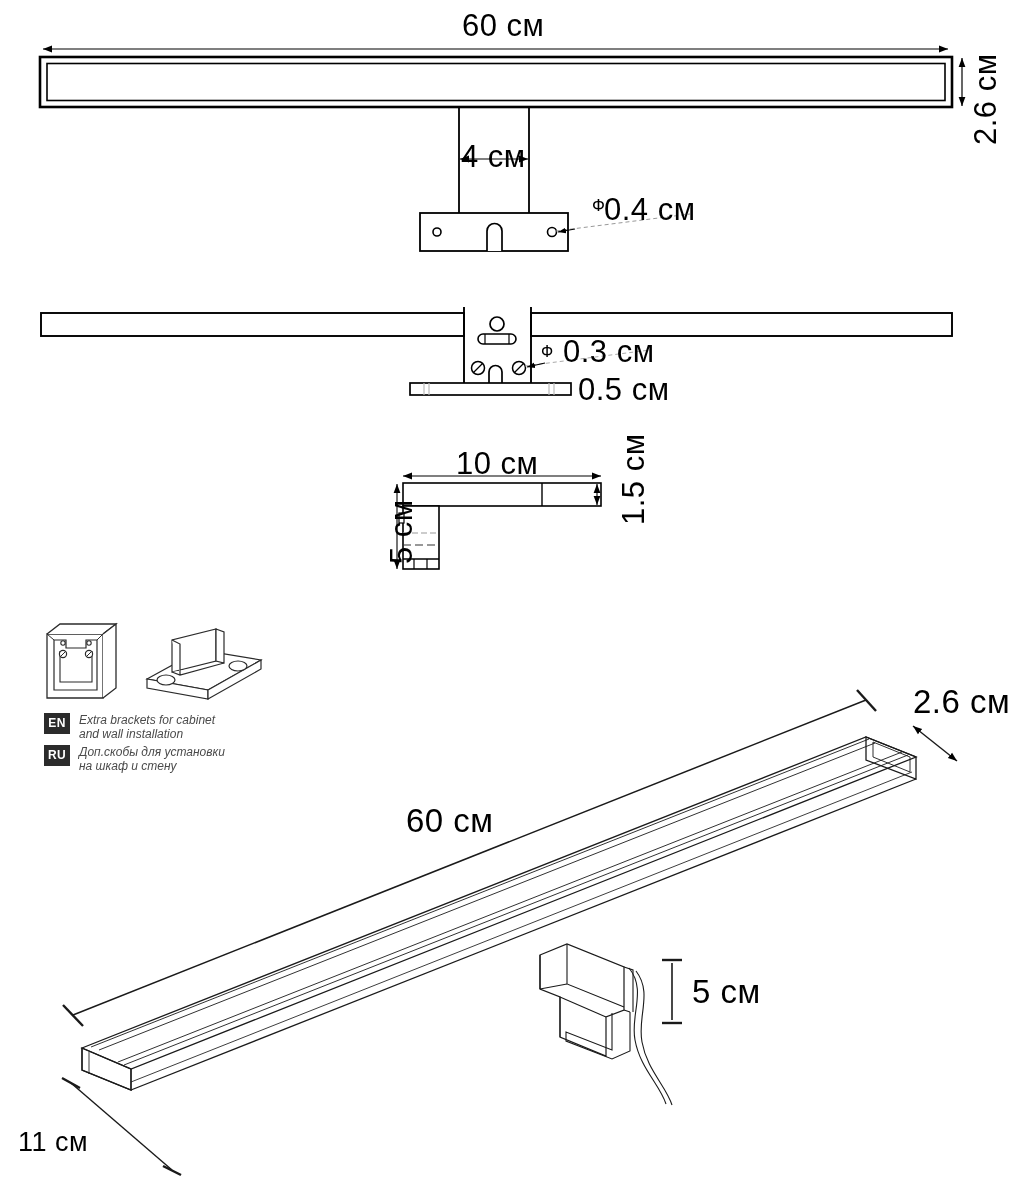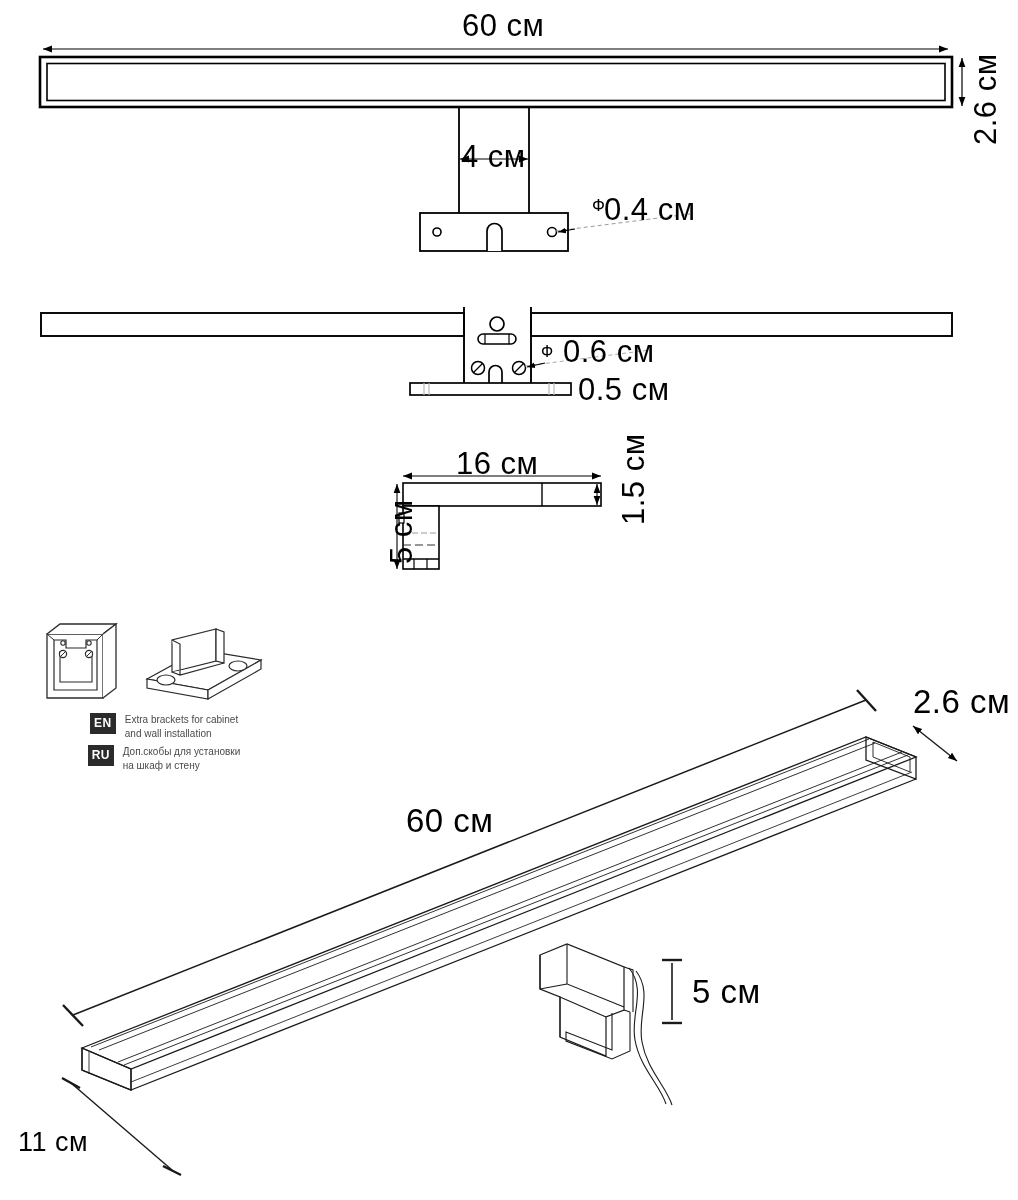--- a/index.html
+++ b/index.html
@@ -37,42 +37,42 @@
   .legend {
     position: absolute;
     left: 44px;
     top: 713px;
     width: 240px;
   }
   .legend-row {
     display: flex;
     align-items: flex-start;
     margin-bottom: 3px;
-    justify-content: center;
   }
   .lang-badge {
     flex: 0 0 auto;
     width: 26px;
     height: 21px;
     background: #2b2b2b;
     color: #ffffff;
     font-size: 12px;
     font-weight: 700;
     line-height: 21px;
     text-align: center;
     letter-spacing: 0.4px;
     font-family: "Liberation Sans", sans-serif;
     margin-right: 9px;
   }
   .legend-text {
-    font-size: 10px;
+    font-size: 12px;
     line-height: 14.4px;
     color: #4a4a4a;
     font-family: "Liberation Sans", sans-serif;
     white-space: pre-line;
+    font-style: italic;
   }
 </style>
 </head>
 <body>
 
 <div id="sheet">
 
 <svg id="drawing" width="1018" height="1200" viewBox="0 0 1018 1200" xmlns="http://www.w3.org/2000/svg">
 
   <defs>
@@ -289,25 +289,25 @@
 <div class="dim-label" style="left:462px; top:8px;">60 см</div>
 
 <div class="dim-label rot90" style="left:968px; top:145px;">2.6 см</div>
 
 <div class="dim-label" style="left:461px; top:122px;margin-top:17px;">4 см</div>
 
 <div class="dim-label" style="left:592px; top:196px; font-size:17px;">Ф</div>
 <div class="dim-label" style="left:604px; top:192px;text-align:right;">0.4 см</div>
 
 <div class="dim-label" style="left:541px; top:343px; font-size:16px;">Ф</div>
-<div class="dim-label" style="left:563px; top:334px;">0.6 см</div>
+<div class="dim-label" style="left:563px; top:334px;">0.3 см</div>
 
 <div class="dim-label" style="left:578px; top:372px;text-align:right;">0.5 см</div>
 
-<div class="dim-label" style="left:456px; top:446px;">16 см</div>
+<div class="dim-label" style="left:456px; top:446px;">10 см</div>
 
 <div class="dim-label rot90" style="left:616px; top:525px;">1.5 см</div>
 
 <div class="dim-label rot90" style="left:384px; top:564px;">5 см</div>
 
 <div class="dim-label" style="left:406px; top:802px; font-size:33px;">60 см</div>
 
 <div class="dim-label" style="left:913px; top:683px; font-size:33px;">2.6 см</div>
 
 <div class="dim-label" style="left:692px; top:973px; font-size:33px;">5 см</div>

